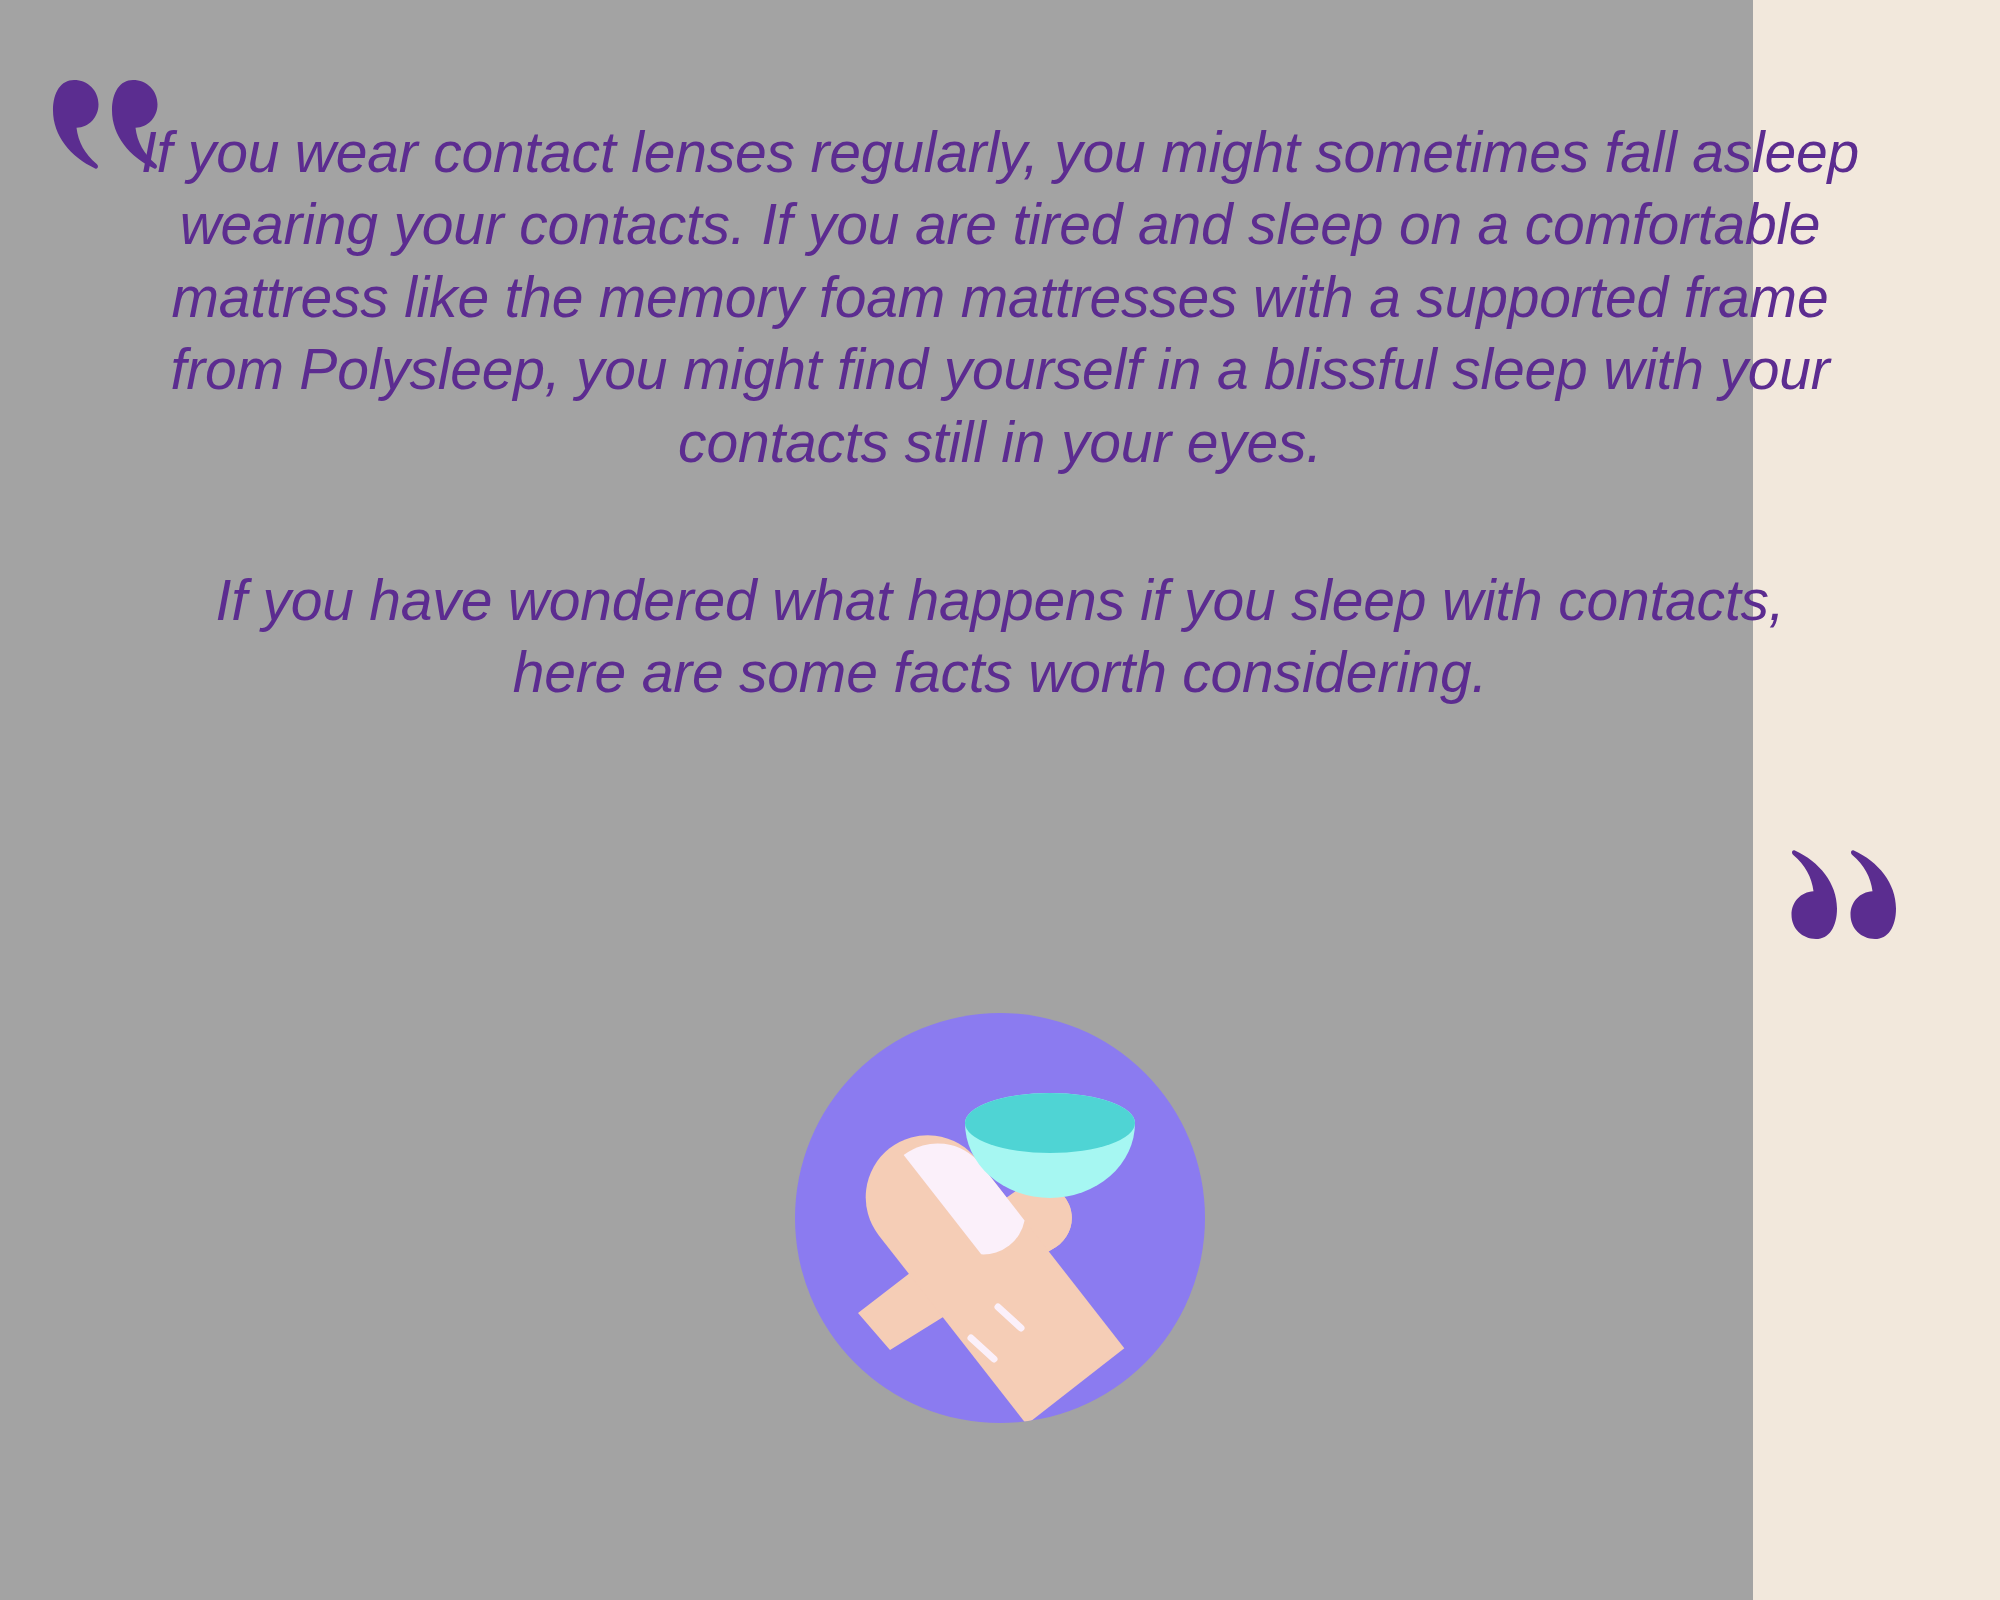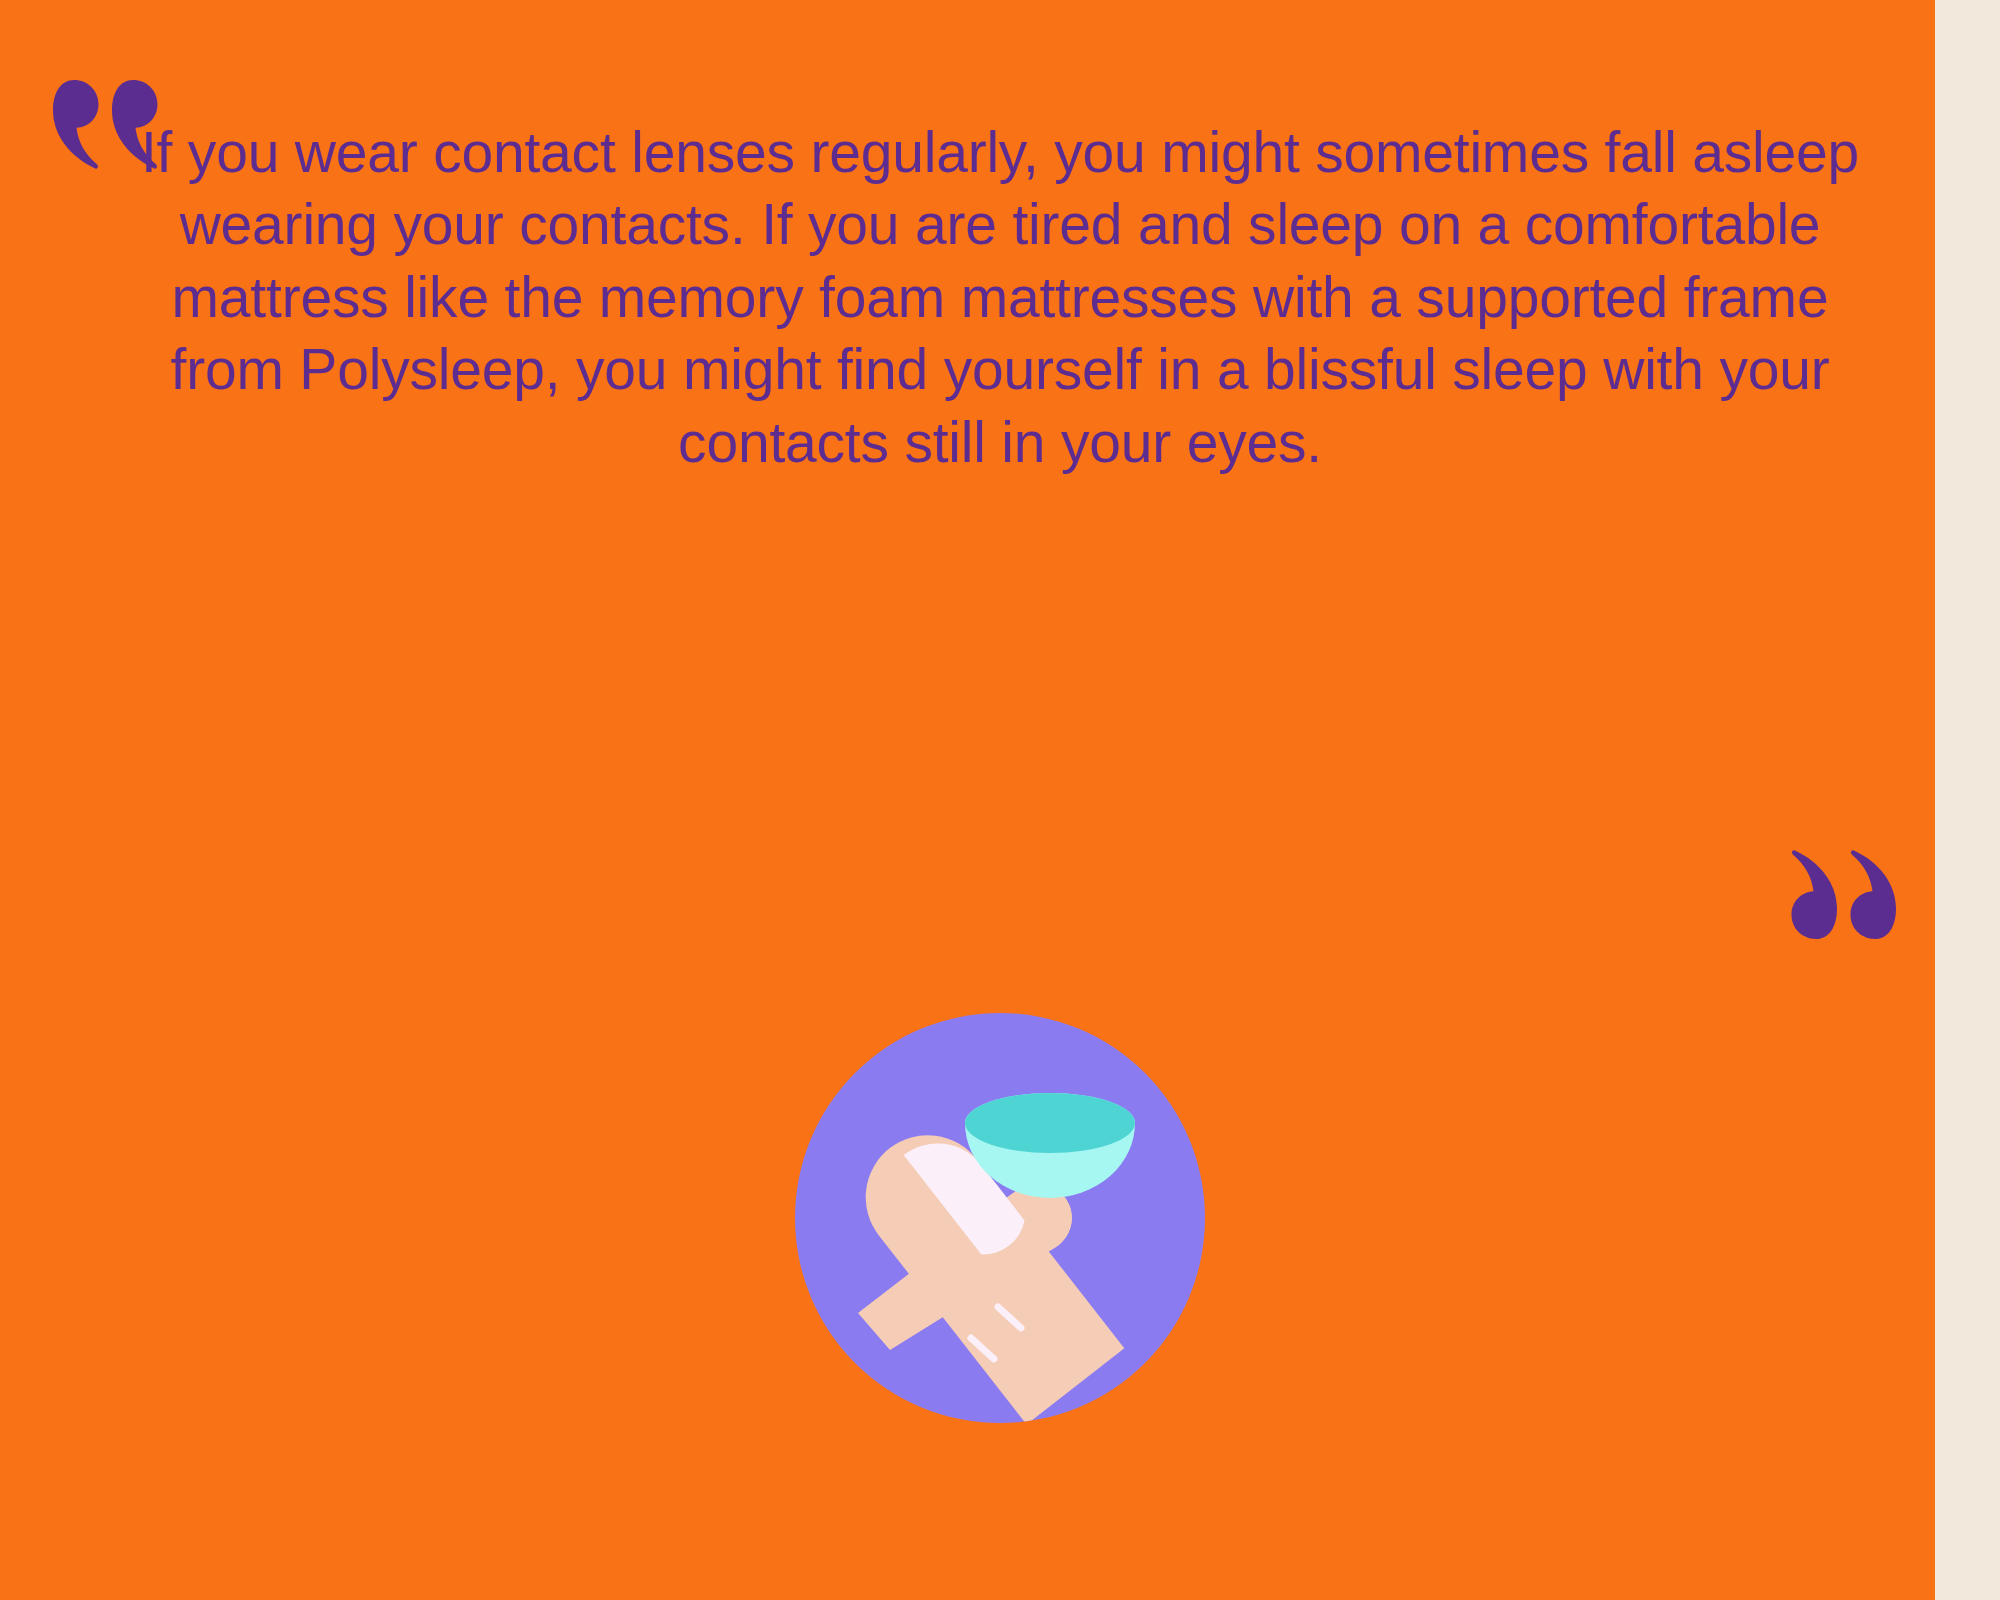--- a/index.html
+++ b/index.html
@@ -9,24 +9,25 @@
   body {
     width: 2000px;
     height: 1600px;
     background: #f2e8dc;
     font-family: "Liberation Sans", "DejaVu Sans", sans-serif;
     overflow: hidden;
   }
 
   .card {
     position: relative;
-    width: 1935px;
+    width: 1753px;
     height: 1600px;
-    background: #f97316;
+    background: #a3a3a3;
     box-sizing: border-box;
+    font-style: italic;
   }
 
   
   .quote-mark {
     position: absolute;
     width: 115px;
     height: 95px;
     pointer-events: none;
   }
   .quote-open {
@@ -82,20 +83,21 @@
       <g fill="#5b2d90">
         <path d="M26 2c13.8 0 24.5 10.5 24.5 24.2 0 13.1-9.3 22.8-22 23.6 1.7 14.5 8.6 26.5 20.2 36.3 2.4 2 1.1 5.6-1.6 4.3C22.6 79.3 5 57.4 5 32.6 5 14.1 13.1 2 26 2z"></path>
         <path d="M85 2c13.8 0 24.5 10.5 24.5 24.2 0 13.1-9.3 22.8-22 23.6 1.7 14.5 8.6 26.5 20.2 36.3 2.4 2 1.1 5.6-1.6 4.3C81.6 79.3 64 57.4 64 32.6 64 14.1 72.1 2 85 2z"></path>
       </g>
     </svg>
   </div>
 
   <div class="quote-body">
     <p class="quote-para para-1">If you wear contact lenses regularly, you might sometimes fall asleep wearing your contacts. If you are tired and sleep on a comfortable mattress like the memory foam mattresses with a supported frame from Polysleep, you might find yourself in a blissful sleep with your contacts still in your eyes.</p>
     <div class="quote-gap"></div>
+    <p class="quote-para para-2">If you have wondered what happens if you sleep with contacts, here are some facts worth considering.</p>
   </div>
 
   <div class="quote-mark quote-close">
     <svg viewBox="0 0 115 95" xmlns="http://www.w3.org/2000/svg" aria-hidden="true">
       <g fill="#5b2d90" transform="translate(115,95) rotate(180)">
         <path d="M26 2c13.8 0 24.5 10.5 24.5 24.2 0 13.1-9.3 22.8-22 23.6 1.7 14.5 8.6 26.5 20.2 36.3 2.4 2 1.1 5.6-1.6 4.3C22.6 79.3 5 57.4 5 32.6 5 14.1 13.1 2 26 2z"></path>
         <path d="M85 2c13.8 0 24.5 10.5 24.5 24.2 0 13.1-9.3 22.8-22 23.6 1.7 14.5 8.6 26.5 20.2 36.3 2.4 2 1.1 5.6-1.6 4.3C81.6 79.3 64 57.4 64 32.6 64 14.1 72.1 2 85 2z"></path>
       </g>
     </svg>
   </div>

